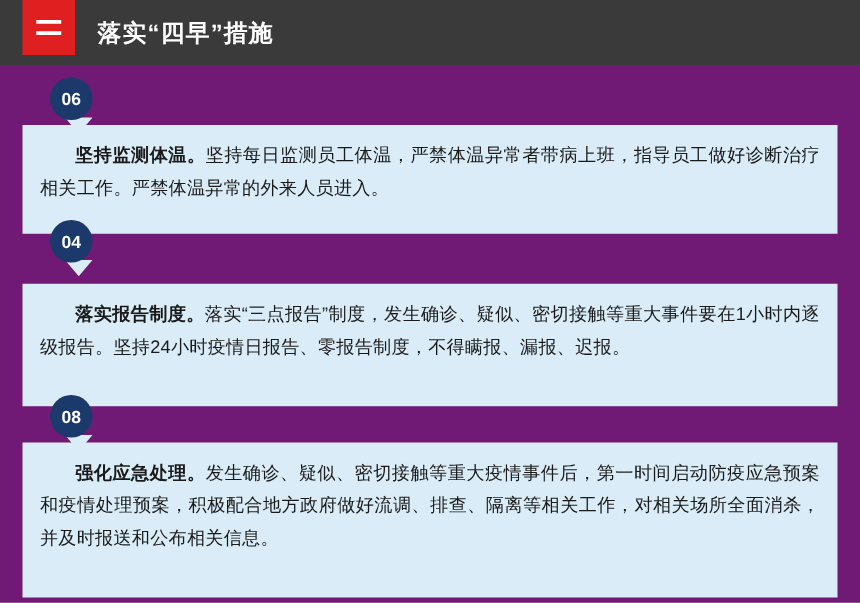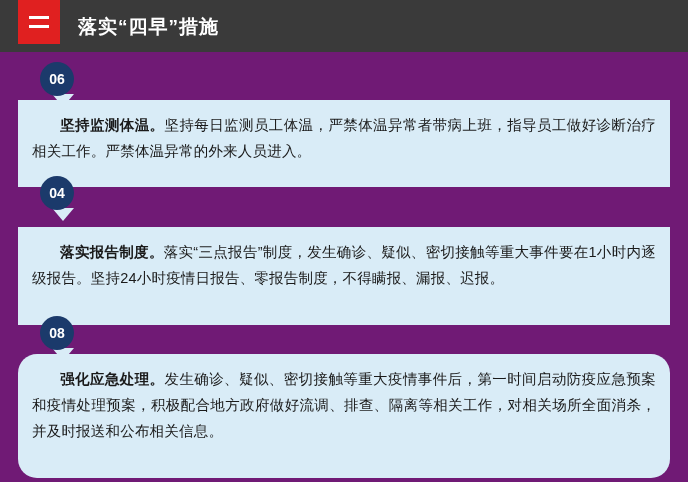--- a/index.html
+++ b/index.html
@@ -118,21 +118,21 @@
   #badge1 { left: 40px; top: 62px; }
   #tail1  { left: 52px; top: 94px; }
   #box1   { top: 100px; height: 87px; }
 
   #badge2 { left: 40px; top: 176px; }
   #tail2  { left: 52px; top: 208px; }
   #box2   { top: 227px; height: 98px; }
 
   #badge3 { left: 40px; top: 316px; }
   #tail3  { left: 52px; top: 348px; }
-  #box3   { top: 354px; height: 124px; border-radius: 19px; }
+  #box3   { top: 354px; height: 124px; }
 </style>
 </head>
 <body>
 
 <div class="page">
 
   <div class="header">
     <div class="header-bar"></div>
     <div class="header-badge">
       <span></span>

